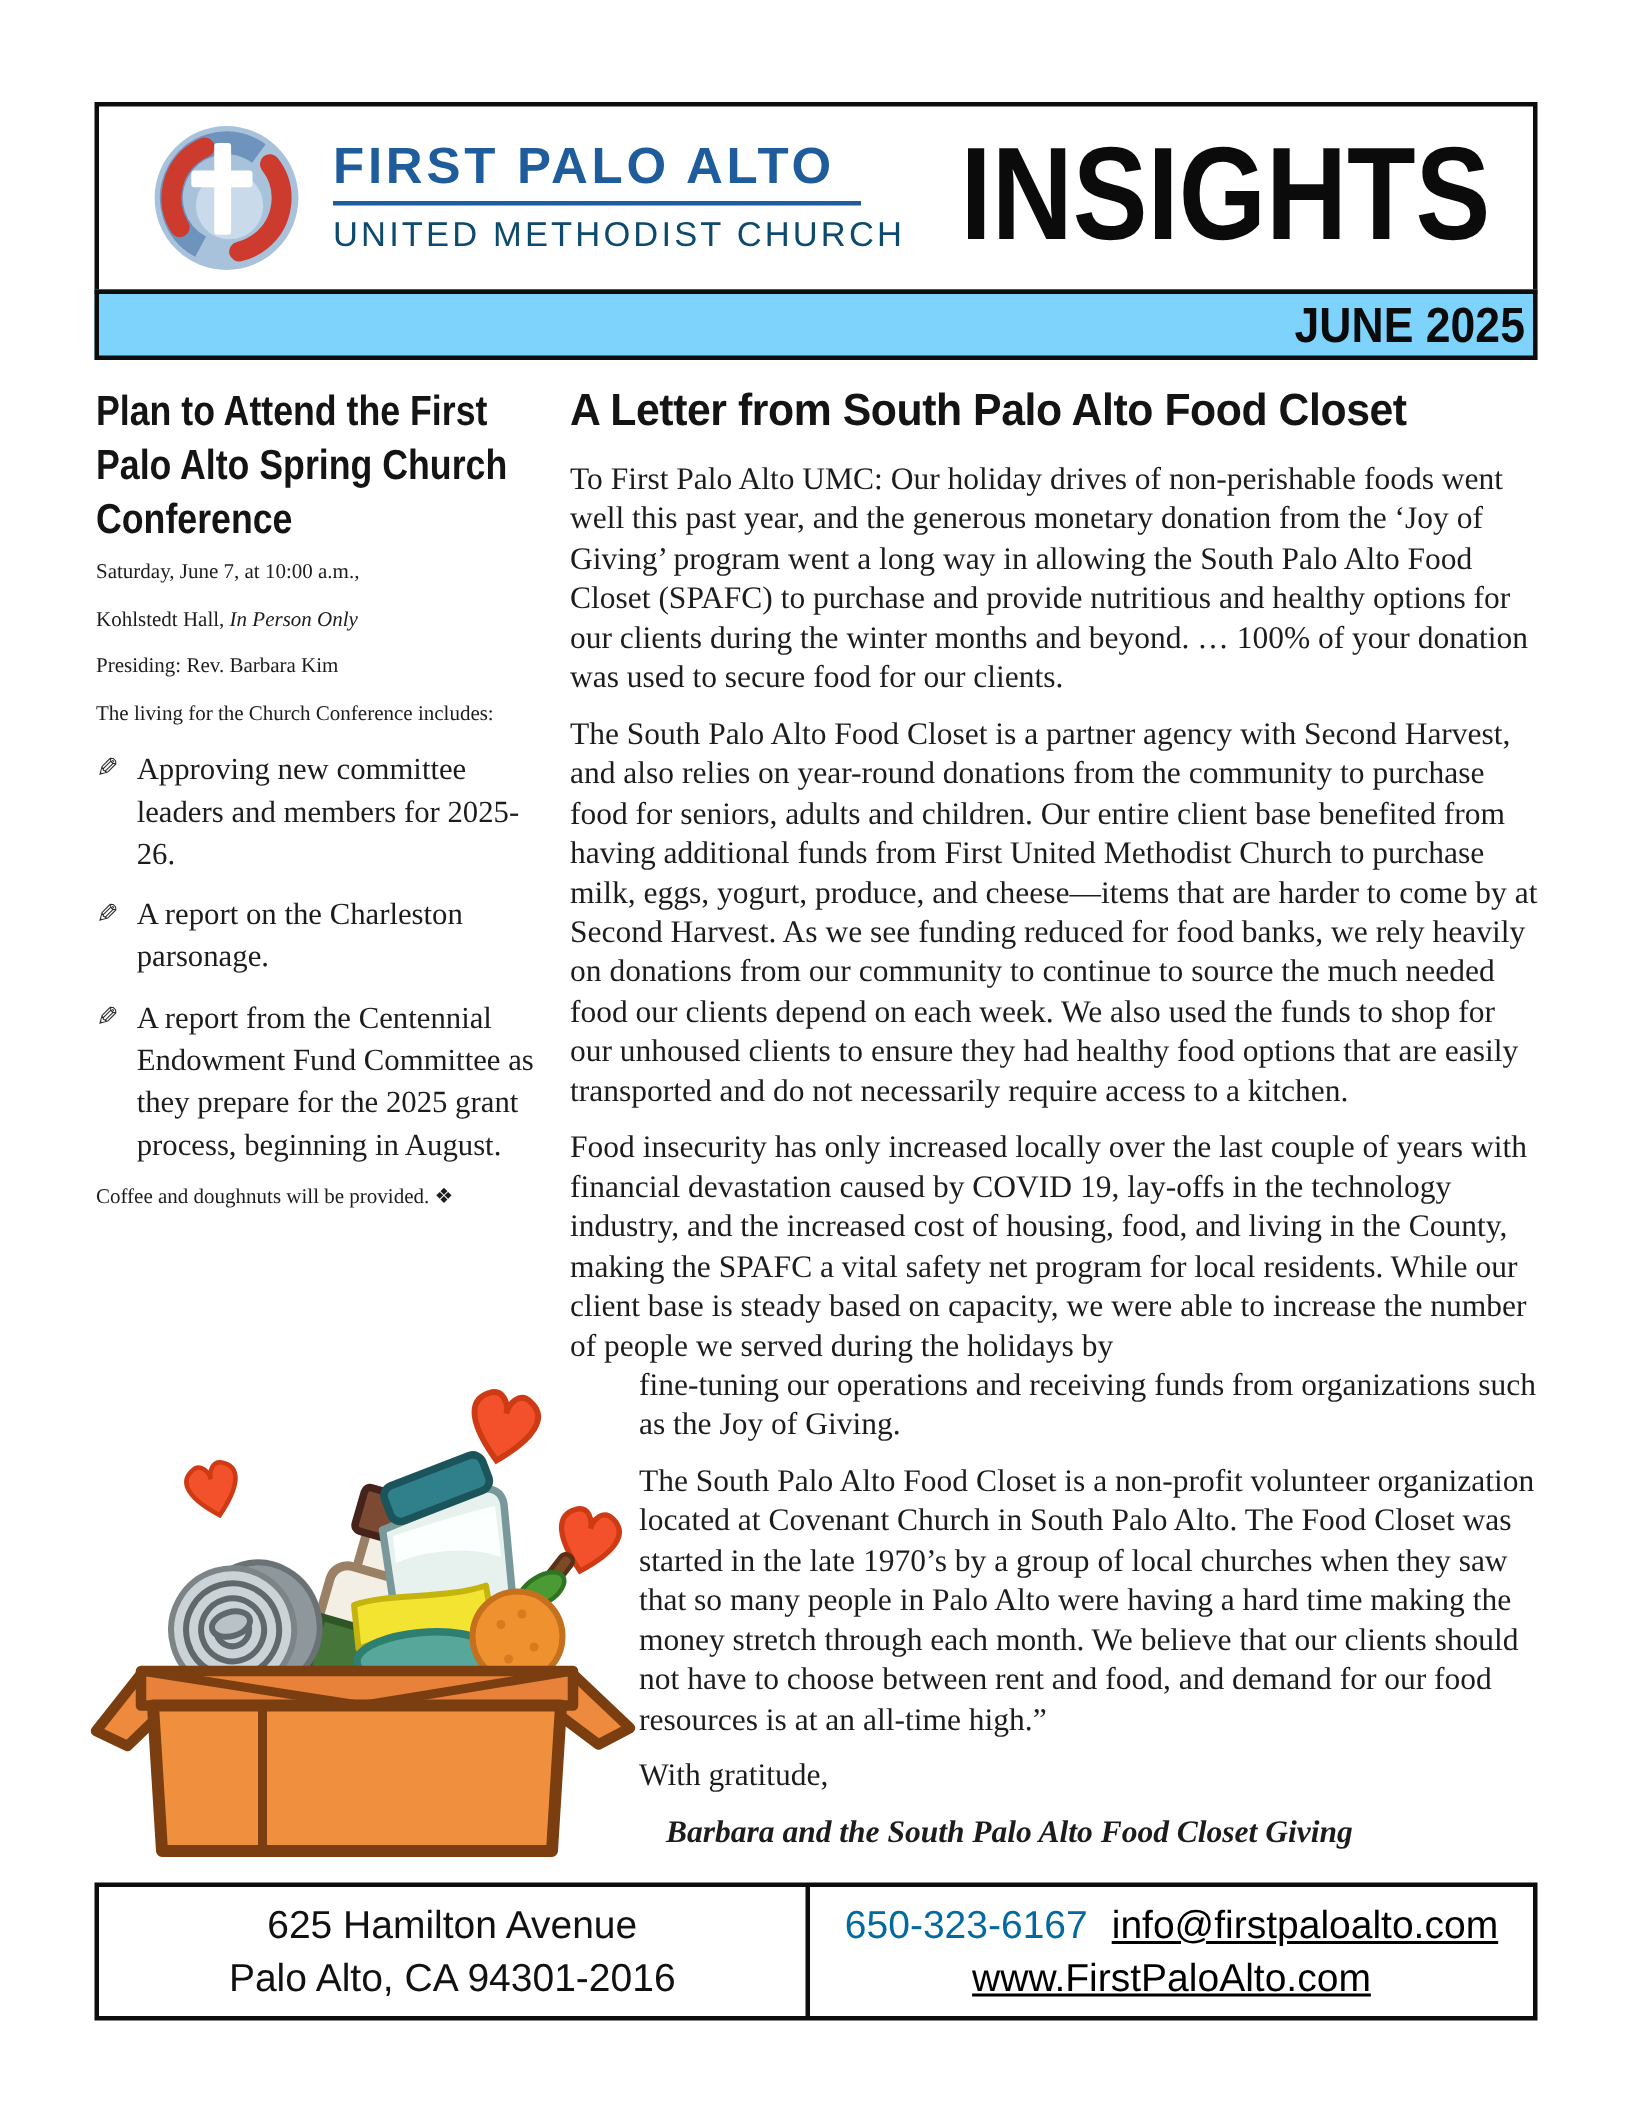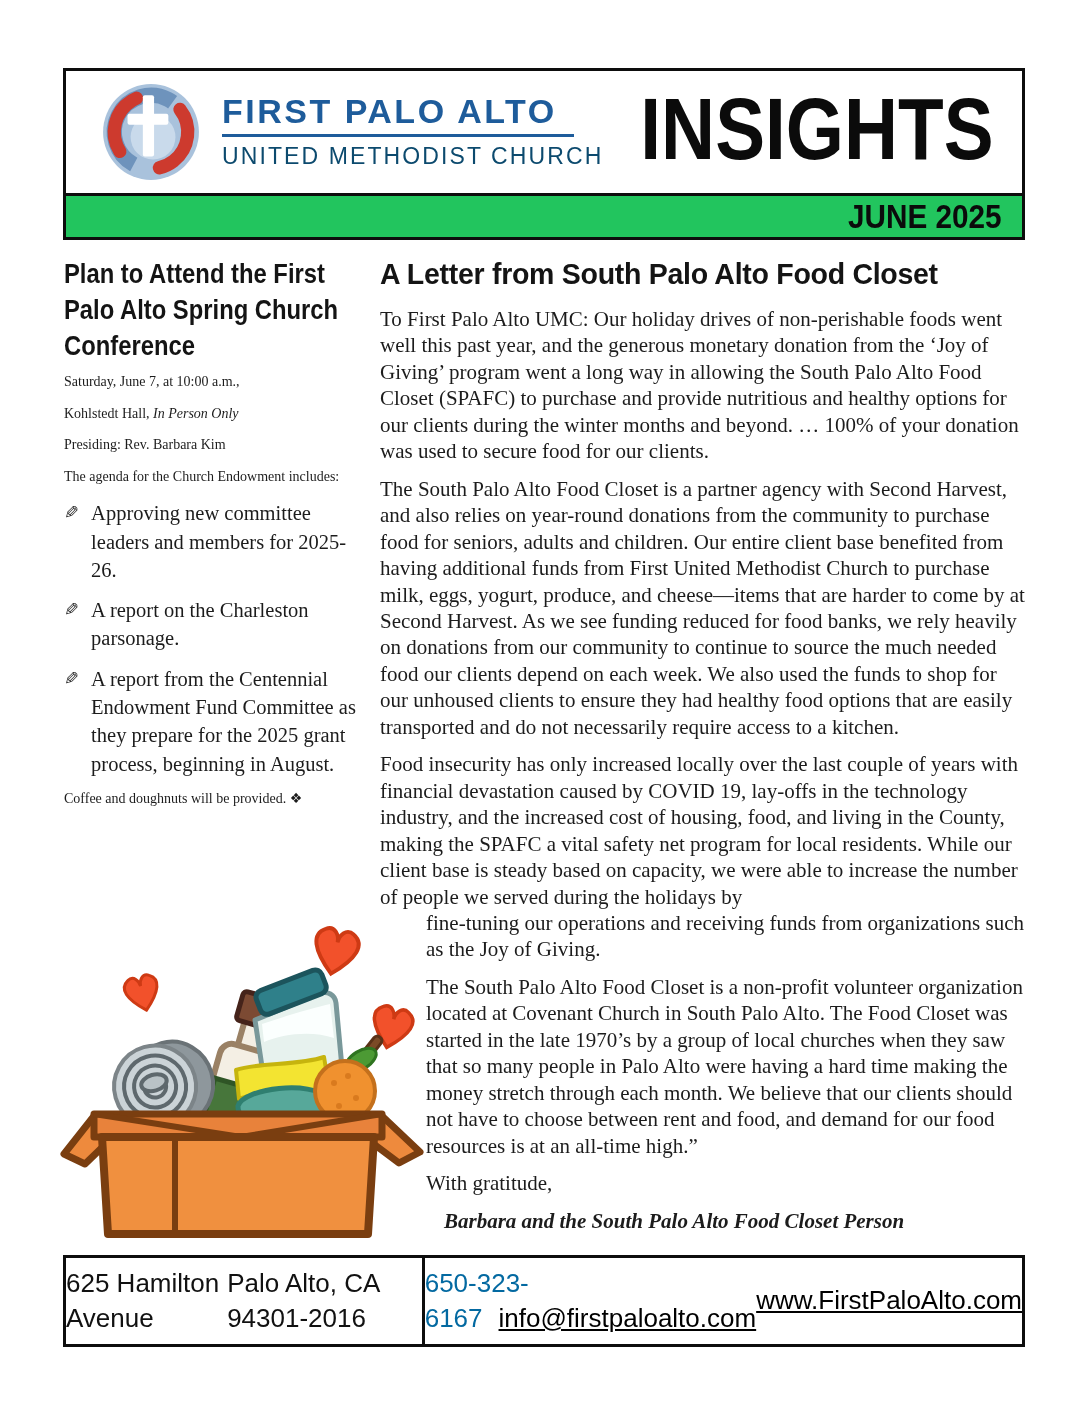--- a/index.html
+++ b/index.html
@@ -18,22 +18,22 @@
   .logo-line1 { font-weight:bold; font-size:34px; line-height:1.05; color:#1E5C9B; letter-spacing:2.5px; white-space:nowrap; }
   .logo-rule  { height:3px; background:#1E5C9B; margin:5px 0 6px; width:352px; }
   .logo-line2 { font-size:23px; color:#0c4a6e; letter-spacing:2.1px; white-space:nowrap; }
   .masthead {
     position:absolute; right:28px; top:50%;
     font-weight:bold; font-size:88px; line-height:1; color:#0b0b0b; white-space:nowrap;
     transform:translateY(-53%) scaleX(0.85); transform-origin:right center;
   }
   .date-bar {
     position:absolute; left:63px; top:193px; width:962px; height:47px;
-    background:#22c55e; border:3px solid #0d0d0d;
-    display:flex; align-items:center; justify-content:flex-end; padding-right:20px;
+    background:#7dd3fc; border:3px solid #0d0d0d;
+    display:flex; align-items:center; justify-content:flex-end; padding-right:5px;
   }
   .date-bar .date-text {
     font-weight:bold; font-size:33px; color:#0b0b0b; white-space:nowrap;
     transform:scaleX(0.9); transform-origin:right center;
   }
 
   
   .left-col { position:absolute; left:64px; top:256px; width:300px; color:#1c1c1c; }
   .left-col h2 {
     width:352px; transform:scaleX(0.85); transform-origin:left top;
@@ -57,21 +57,21 @@
   .wrap-indent { display:block; margin-left:46px; }
   .indent { margin-left:46px; }
   .closing-line { margin-bottom:2px; }
   .signature { margin-left:64px; font-family:"DejaVu Serif", serif; font-style:italic; font-weight:bold; font-size:22px; line-height:1.25; }
 
   
   .footer {
     position:absolute; left:63px; top:1255px; width:962px; height:92px;
     border:3px solid #0d0d0d; background:#fff; display:flex;
   }
-  .f-cell { display:flex; flex-direction:row; justify-content:center; align-items:center; font-size:26px; line-height:1.35; color:#111; }
+  .f-cell { display:flex; flex-direction:column; justify-content:center; align-items:center; font-size:26px; line-height:1.35; color:#111; }
   .f-left { width:474px; border-right:3px solid #0d0d0d; }
   .f-right { flex:1; }
   .phone { color:#0369a1; margin-right:16px; }
   .link { color:#000000; text-decoration:underline; cursor:pointer; }
 </style>
 </head>
 <body>
 
 <div class="page">
 
@@ -95,21 +95,21 @@
 
   <div class="date-bar">
     <span class="date-text">JUNE 2025</span>
   </div>
 
   <aside class="left-col">
     <h2>Plan to Attend the First Palo Alto Spring Church Conference</h2>
     <p>Saturday, June 7, at 10:00 a.m.,</p>
     <p><span>Kohlstedt Hall, </span><em>In Person Only</em></p>
     <p>Presiding: Rev. Barbara Kim</p>
-    <p>The agenda for the Church Endowment includes:</p>
+    <p>The living for the Church Conference includes:</p>
     <ul class="agenda">
       <li>
         <span class="pencil">✎</span>
         <span>Approving new committee leaders and members for 2025-26.</span>
       </li>
       <li>
         <span class="pencil">✎</span>
         <span>A report on the Charleston parsonage.</span>
       </li>
       <li>
@@ -181,21 +181,21 @@
     </g>
   </svg>
 
   <main class="article">
     <h1>A Letter from South Palo Alto Food Closet</h1>
     <p>To First Palo Alto UMC: Our holiday drives of non-perishable foods went well this past year, and the generous monetary donation from the ‘Joy of Giving’ program went a long way in allowing the South Palo Alto Food Closet (SPAFC) to purchase and provide nutritious and healthy options for our clients during the winter months and beyond. … 100% of your donation was used to secure food for our clients.</p>
     <p>The South Palo Alto Food Closet is a partner agency with Second Harvest, and also relies on year-round donations from the community to purchase food for seniors, adults and children. Our entire client base benefited from having additional funds from First United Methodist Church to purchase milk, eggs, yogurt, produce, and cheese—items that are harder to come by at Second Harvest. As we see funding reduced for food banks, we rely heavily on donations from our community to continue to source the much needed food our clients depend on each week. We also used the funds to shop for our unhoused clients to ensure they had healthy food options that are easily transported and do not necessarily require access to a kitchen.</p>
     <p><span>Food insecurity has only increased locally over the last couple of years with financial devastation caused by COVID 19, lay-offs in the technology industry, and the increased cost of housing, food, and living in the County, making the SPAFC a vital safety net program for local residents. While our client base is steady based on capacity, we were able to increase the number of people we served during the holidays by</span><span class="wrap-indent">fine-tuning our operations and receiving funds from organizations such as the Joy of Giving.</span></p>
     <p class="indent">The South Palo Alto Food Closet is a non-profit volunteer organization located at Covenant Church in South Palo Alto. The Food Closet was started in the late 1970’s by a group of local churches when they saw that so many people in Palo Alto were having a hard time making the money stretch through each month. We believe that our clients should not have to choose between rent and food, and demand for our food resources is at an all-time high.”</p>
     <p class="indent closing-line">With gratitude,</p>
-    <p class="signature">Barbara and the South Palo Alto Food Closet Person</p>
+    <p class="signature">Barbara and the South Palo Alto Food Closet Giving</p>
   </main>
 
   <footer class="footer">
     <div class="f-cell f-left">
       <div>625 Hamilton Avenue</div>
       <div>Palo Alto, CA 94301-2016</div>
     </div>
     <div class="f-cell f-right">
       <div>
         <span class="phone">650-323-6167</span><a class="link" href="#">info@firstpaloalto.com</a>

